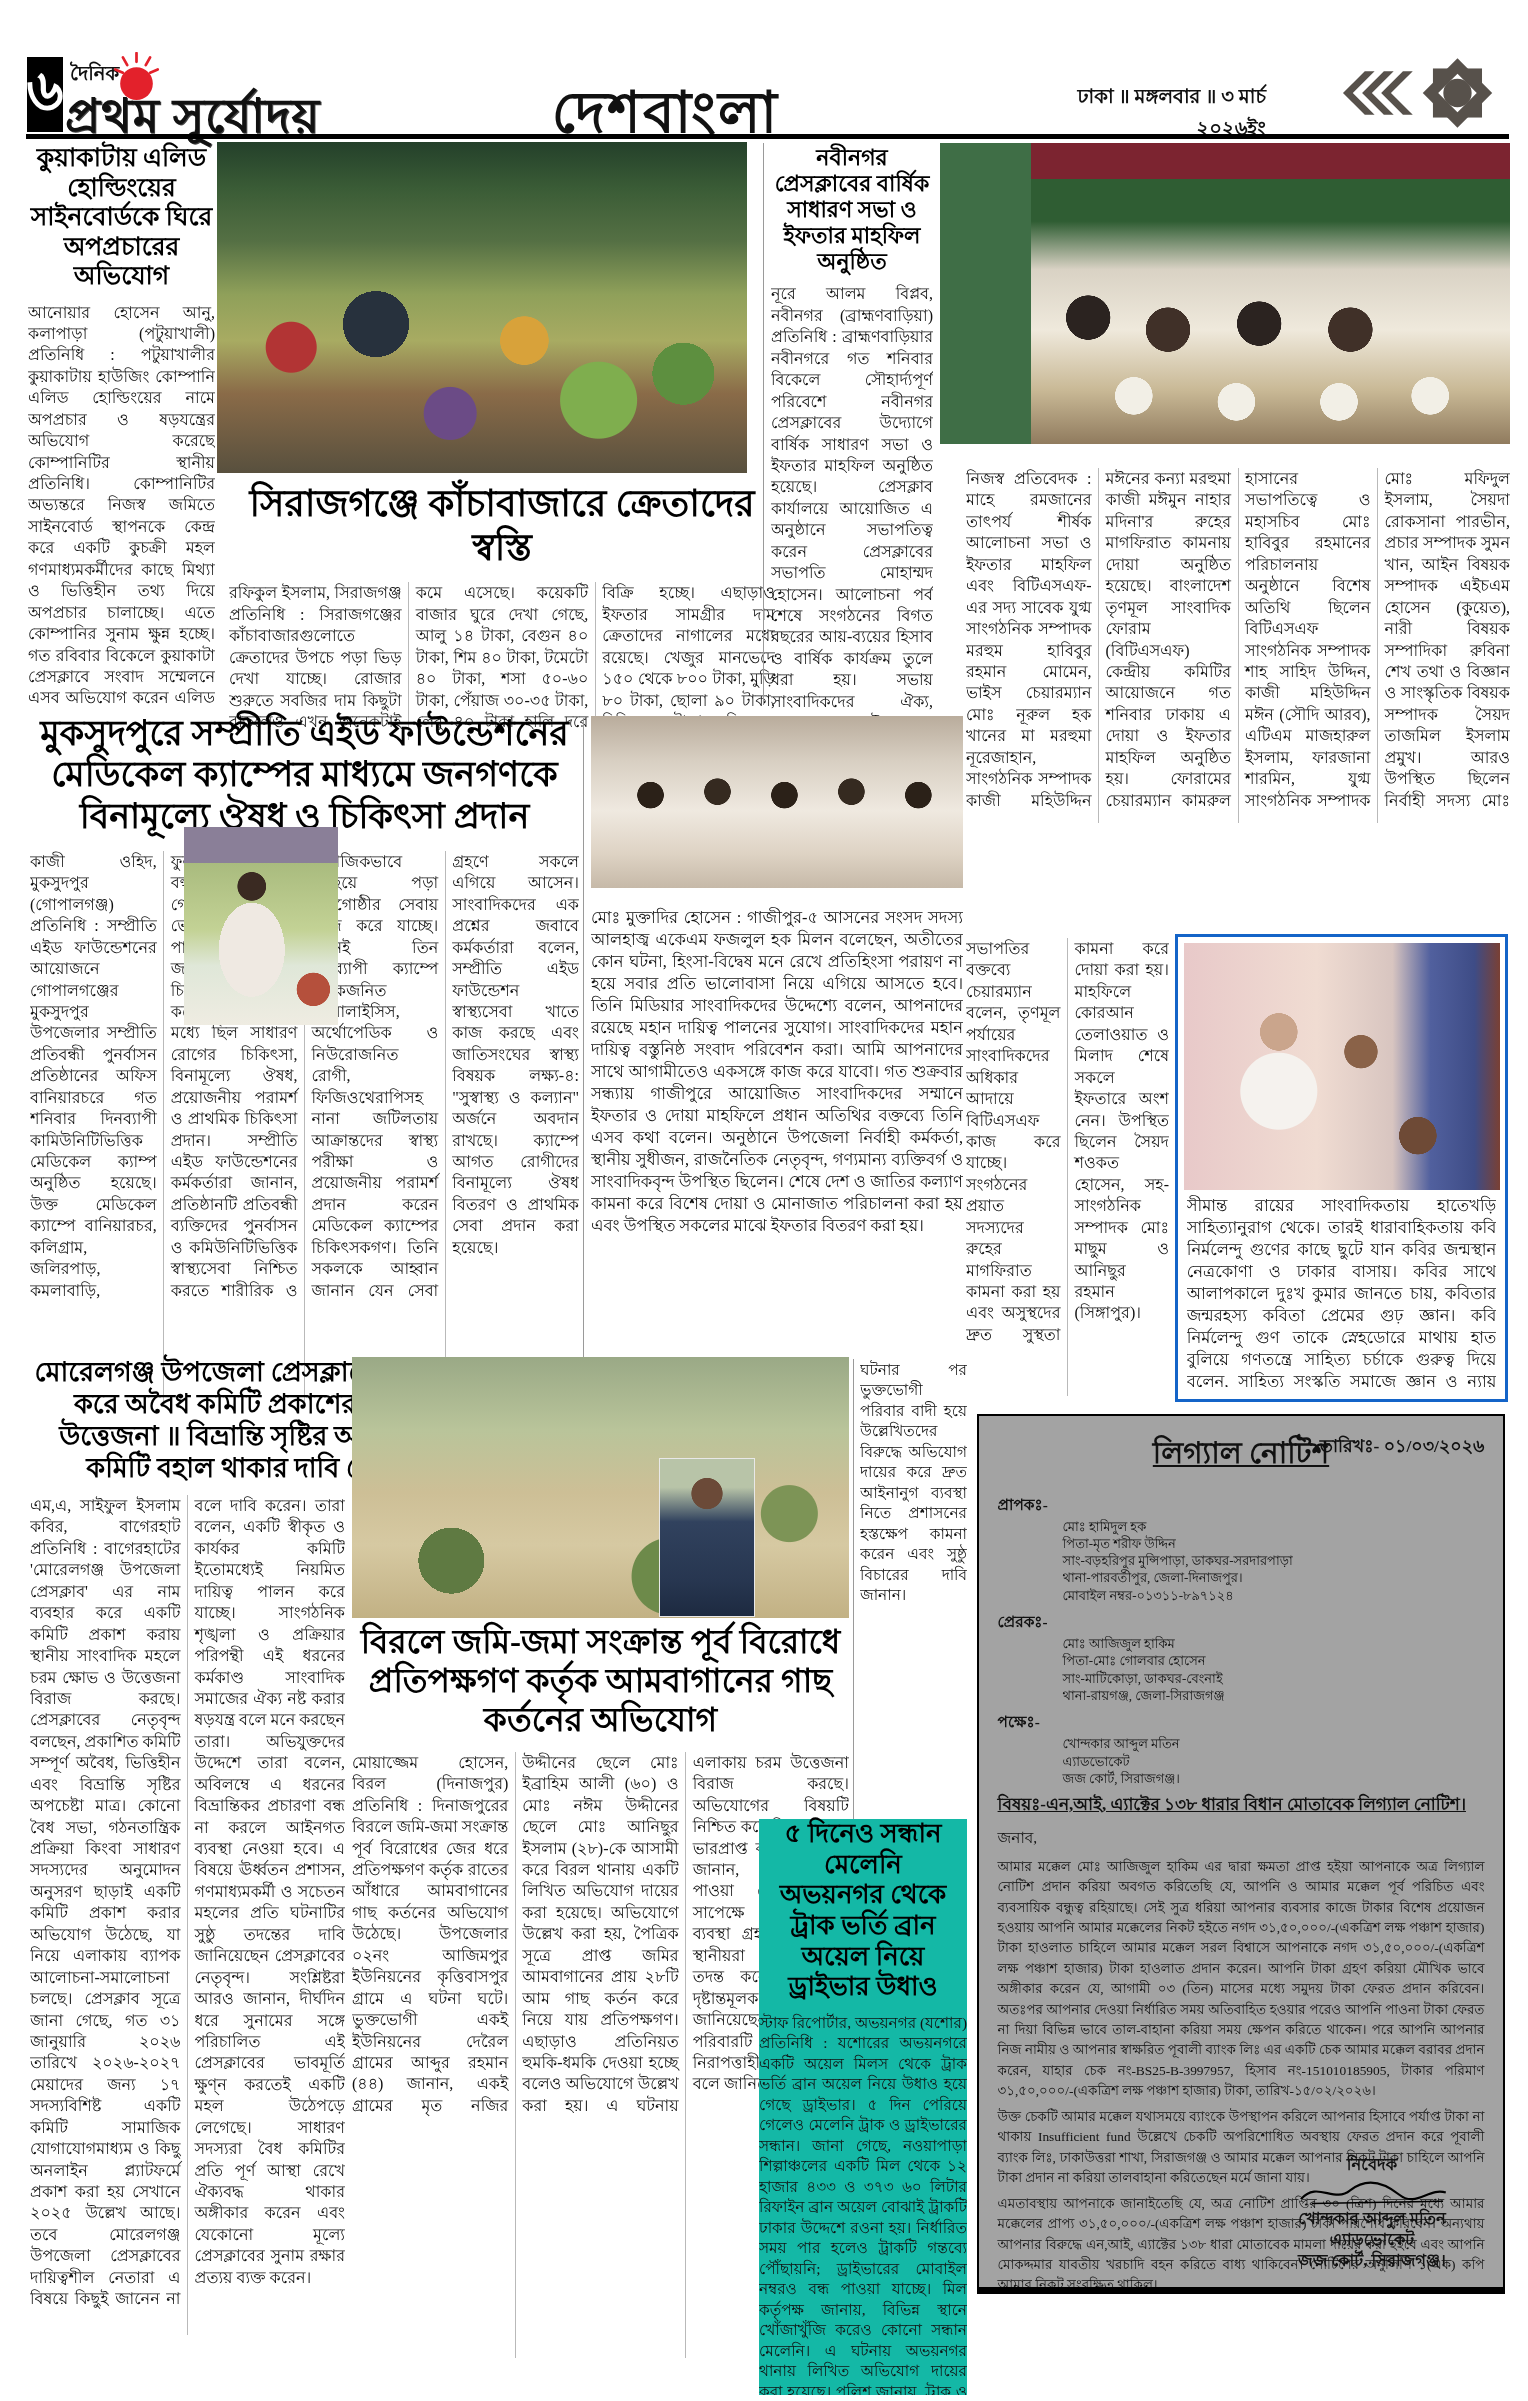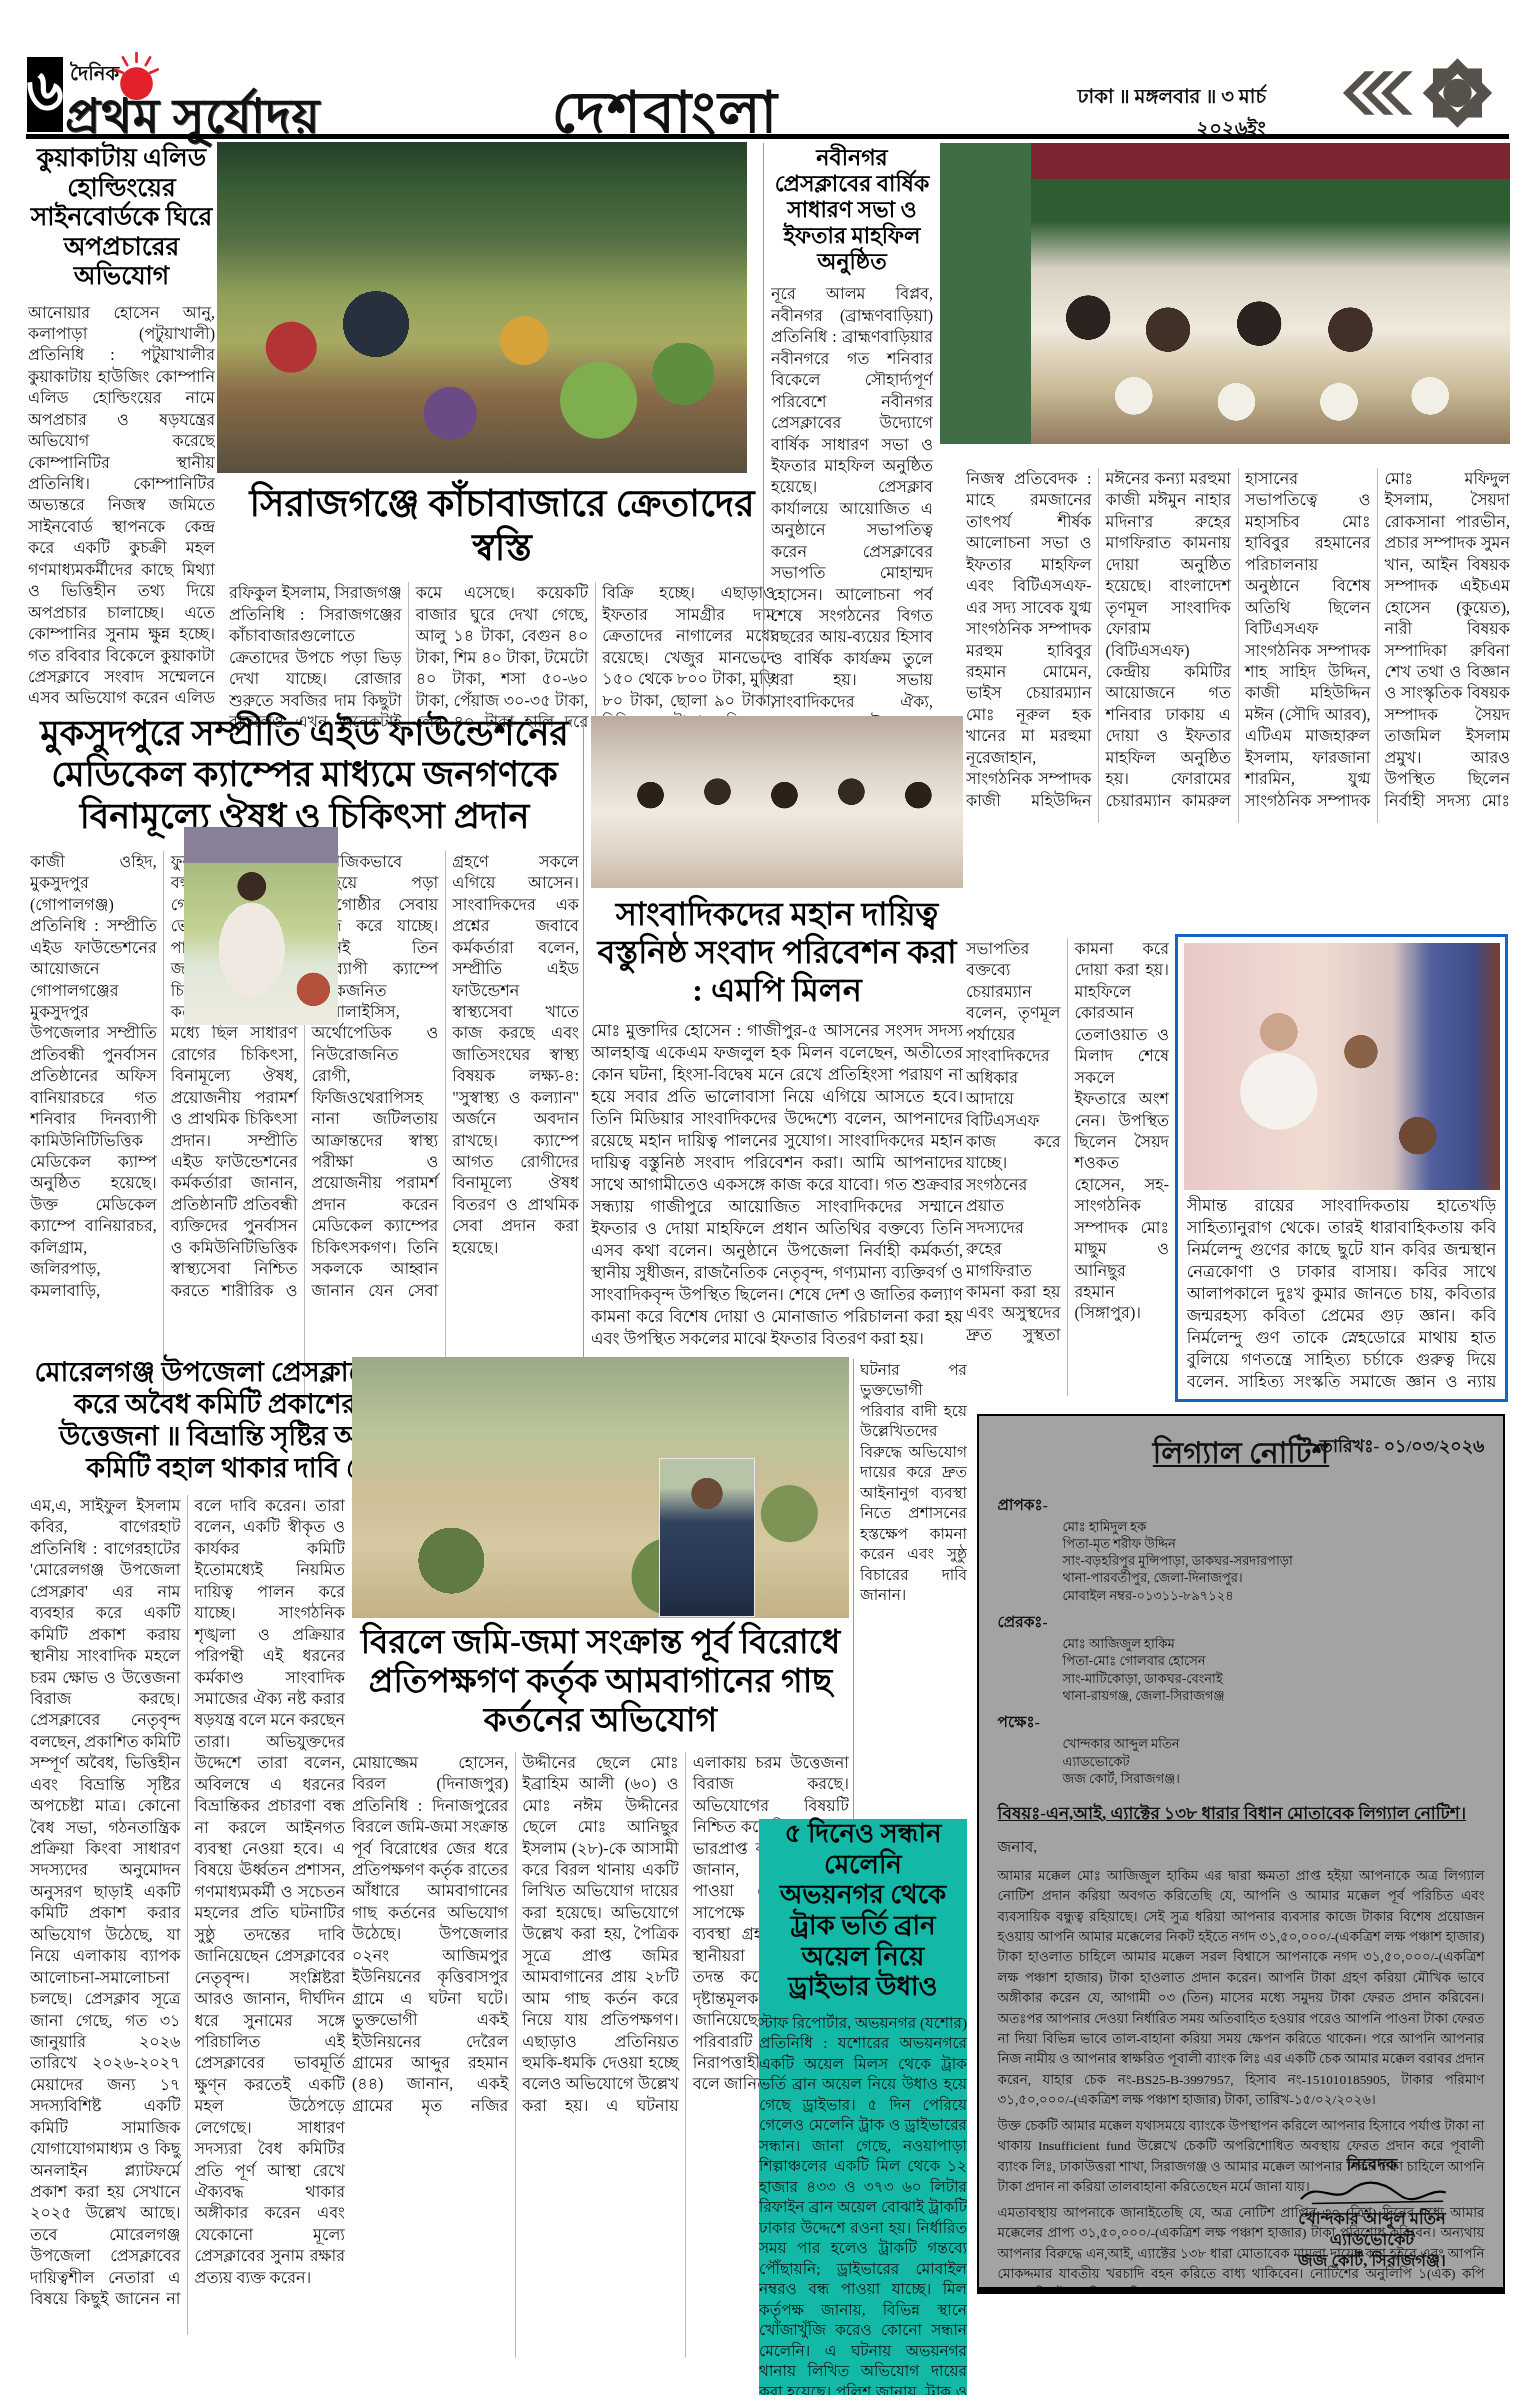--- a/index.html
+++ b/index.html
@@ -19,21 +19,21 @@
   .masthead-name{font-size:47px;font-weight:bold;letter-spacing:1.1px;text-shadow:1.1px 1.1px 0 #444;}
   .masthead-section{font-size:57px;font-weight:bold;letter-spacing:2.2px;}
   .masthead-date{font-size:19.6px;font-weight:bold;}
   .photo{overflow:hidden;}
   .bluebox{border:3.8px solid #1464c8;background:#fff;}
   .notice{border:2.2px solid #000;border-bottom:7.6px solid #000;background:#a3a3a3;overflow:hidden;}
   .notice-title{font-size:29.5px;font-weight:bold;text-decoration:underline;text-align:center;}
   .notice-date{font-size:17.5px;font-weight:bold;}
   .notice-label{font-size:15.3px;font-weight:bold;}
   .notice-line{font-size:13px;line-height:1.32;margin-left:65px;}
-  .notice-subject{font-size:17px;font-weight:bold;text-decoration:underline;margin-top:13px;}
+  .notice-subject{font-size:17px;font-weight:bold;text-decoration:underline;margin-top:4px;}
   .notice-salute{font-size:15.3px;margin-top:7.6px;}
   .notice-body p{font-size:13.4px;line-height:1.52;text-align:justify;margin:5.5px 0;}
   .notice-sign{text-align:center;font-size:16.4px;font-weight:bold;line-height:1.3;}
 </style>
 </head>
 <body>
 
 <div class="page">
 
   <div class="abs pagenum-box" style="left:27px;top:57px;width:36px;height:75px;">
@@ -149,21 +149,20 @@
 
   <div class="abs photo" style="left:591px;top:716px;width:372px;height:172px;
        background:
          radial-gradient(circle at 16% 46%, #2b2118 0 13px, transparent 13.6px),
          radial-gradient(circle at 34% 44%, #352a20 0 13px, transparent 13.6px),
          radial-gradient(circle at 52% 46%, #2b2118 0 13px, transparent 13.6px),
          radial-gradient(circle at 70% 44%, #352a20 0 13px, transparent 13.6px),
          radial-gradient(circle at 88% 46%, #2b2118 0 13px, transparent 13.6px),
          linear-gradient(180deg,#b9ac9c 0%,#d8cfc2 26%,#efe9e0 55%,#ded3c4 80%,#c6b9a8 100%);"></div>
   <div class="abs" style="left:591px;top:896px;width:372px;">
-    <div class="headline" style="font-size:32px;">সাংবাদিকদের মহান দায়িত্ব বস্তুনিষ্ঠ সংবাদ পরিবেশন করা : এমপি মিলন</div>
     <div class="bodytext" style="margin-top:11px;font-size:16.4px;height:349px;">মোঃ মুক্তাদির হোসেন : গাজীপুর-৫ আসনের সংসদ সদস্য আলহাজ্ব একেএম ফজলুল হক মিলন বলেছেন, অতীতের কোন ঘটনা, হিংসা-বিদ্বেষ মনে রেখে প্রতিহিংসা পরায়ণ না হয়ে সবার প্রতি ভালোবাসা নিয়ে এগিয়ে আসতে হবে। তিনি মিডিয়ার সাংবাদিকদের উদ্দেশ্যে বলেন, আপনাদের রয়েছে মহান দায়িত্ব পালনের সুযোগ। সাংবাদিকদের মহান দায়িত্ব বস্তুনিষ্ঠ সংবাদ পরিবেশন করা। আমি আপনাদের সাথে আগামীতেও একসঙ্গে কাজ করে যাবো। গত শুক্রবার সন্ধ্যায় গাজীপুরে আয়োজিত সাংবাদিকদের সম্মানে ইফতার ও দোয়া মাহফিলে প্রধান অতিথির বক্তব্যে তিনি এসব কথা বলেন। অনুষ্ঠানে উপজেলা নির্বাহী কর্মকর্তা, স্থানীয় সুধীজন, রাজনৈতিক নেতৃবৃন্দ, গণ্যমান্য ব্যক্তিবর্গ ও সাংবাদিকবৃন্দ উপস্থিত ছিলেন। শেষে দেশ ও জাতির কল্যাণ কামনা করে বিশেষ দোয়া ও মোনাজাত পরিচালনা করা হয় এবং উপস্থিত সকলের মাঝে ইফতার বিতরণ করা হয়।</div>
   </div>
 
   <div class="abs" style="left:30px;top:1357px;width:491px;">
     <div class="headline" style="font-size:27px;">মোরেলগঞ্জ উপজেলা প্রেসক্লাবের নাম ব্যবহার করে অবৈধ কমিটি প্রকাশের অভিযোগে উত্তেজনা ॥ বিভ্রান্তি সৃষ্টির অভিযোগ, বৈধ কমিটি বহাল থাকার দাবি প্রেসক্লাবের</div>
   </div>
   <div class="abs bodytext cols2" style="left:30px;top:1495px;width:315px;height:840px;">এম,এ, সাইফুল ইসলাম কবির, বাগেরহাট প্রতিনিধি : বাগেরহাটের 'মোরেলগঞ্জ উপজেলা প্রেসক্লাব' এর নাম ব্যবহার করে একটি কমিটি প্রকাশ করায় স্থানীয় সাংবাদিক মহলে চরম ক্ষোভ ও উত্তেজনা বিরাজ করছে। প্রেসক্লাবের নেতৃবৃন্দ বলছেন, প্রকাশিত কমিটি সম্পূর্ণ অবৈধ, ভিত্তিহীন এবং বিভ্রান্তি সৃষ্টির অপচেষ্টা মাত্র। কোনো বৈধ সভা, গঠনতান্ত্রিক প্রক্রিয়া কিংবা সাধারণ সদস্যদের অনুমোদন অনুসরণ ছাড়াই একটি কমিটি প্রকাশ করার অভিযোগ উঠেছে, যা নিয়ে এলাকায় ব্যাপক আলোচনা-সমালোচনা চলছে। প্রেসক্লাব সূত্রে জানা গেছে, গত ৩১ জানুয়ারি ২০২৬ তারিখে ২০২৬-২০২৭ মেয়াদের জন্য ১৭ সদস্যবিশিষ্ট একটি কমিটি সামাজিক যোগাযোগমাধ্যম ও কিছু অনলাইন প্ল্যাটফর্মে প্রকাশ করা হয় সেখানে ২০২৫ উল্লেখ আছে। তবে মোরেলগঞ্জ উপজেলা প্রেসক্লাবের দায়িত্বশীল নেতারা এ বিষয়ে কিছুই জানেন না বলে দাবি করেন। তারা বলেন, একটি স্বীকৃত ও কার্যকর কমিটি ইতোমধ্যেই নিয়মিত দায়িত্ব পালন করে যাচ্ছে। সাংগঠনিক শৃঙ্খলা ও প্রক্রিয়ার পরিপন্থী এই ধরনের কর্মকাণ্ড সাংবাদিক সমাজের ঐক্য নষ্ট করার ষড়যন্ত্র বলে মনে করছেন তারা। অভিযুক্তদের উদ্দেশে তারা বলেন, অবিলম্বে এ ধরনের বিভ্রান্তিকর প্রচারণা বন্ধ না করলে আইনগত ব্যবস্থা নেওয়া হবে। এ বিষয়ে ঊর্ধ্বতন প্রশাসন, গণমাধ্যমকর্মী ও সচেতন মহলের প্রতি ঘটনাটির সুষ্ঠু তদন্তের দাবি জানিয়েছেন প্রেসক্লাবের নেতৃবৃন্দ। সংশ্লিষ্টরা আরও জানান, দীর্ঘদিন ধরে সুনামের সঙ্গে পরিচালিত এই প্রেসক্লাবের ভাবমূর্তি ক্ষুণ্ন করতেই একটি মহল উঠেপড়ে লেগেছে। সাধারণ সদস্যরা বৈধ কমিটির প্রতি পূর্ণ আস্থা রেখে ঐক্যবদ্ধ থাকার অঙ্গীকার করেন এবং যেকোনো মূল্যে প্রেসক্লাবের সুনাম রক্ষার প্রত্যয় ব্যক্ত করেন।</div>
 
   <div class="abs photo" style="left:352px;top:1357px;width:497px;height:261px;
        background:

